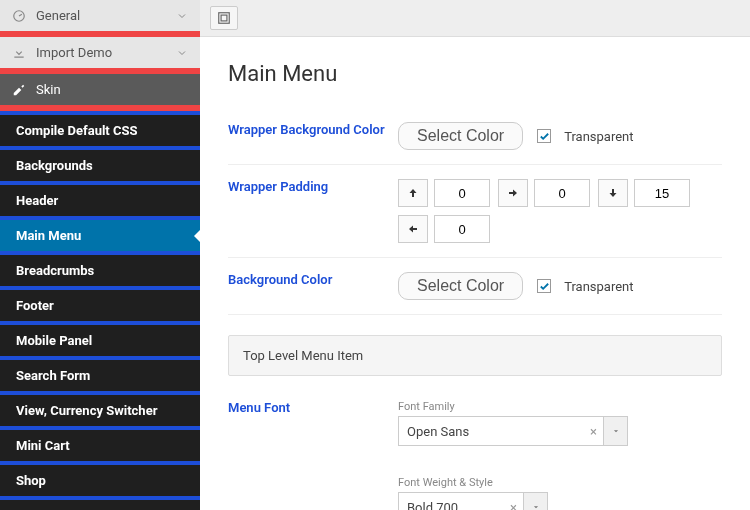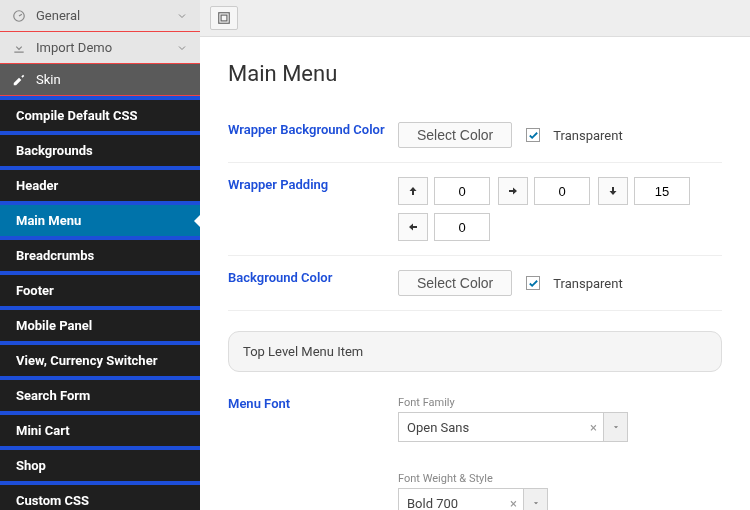--- a/index.html
+++ b/index.html
@@ -1,42 +1,42 @@
 <!DOCTYPE html>
 <html><head>
 <meta charset="utf-8">
 <style>
 * { box-sizing: border-box; margin: 0; padding: 0; }
 body { font-family: -apple-system, "Segoe UI", Roboto, "Helvetica Neue", Arial, sans-serif; font-size: 13px; color: #444; background: #fff; width: 750px; height: 510px; overflow: hidden; }
 .app { display: flex; height: 510px; }
 .sidebar { width: 200px; background: #222; color: #eee; overflow-y: auto; flex-shrink: 0; }
-.side-section { background: #e6e6e6; color: #555; padding: 8px 12px; display: flex; align-items: center; cursor: pointer; border-bottom: 1px solid #ef4444; }
+.side-section { background: #e6e6e6; color: #555; padding: 8px 12px; display: flex; align-items: center; cursor: pointer; border-bottom: 6px solid #ef4444; }
 .side-section .chev { margin-left: auto; color: #888; }
 .side-section .ic { width: 16px; margin-right: 8px; color: #888; display: flex; align-items: center; }
 .side-section.active-parent { background: #5a5a5a; color: #fff; }
 .side-section.active-parent .ic, .side-section.active-parent .chev { color: #fff; }
 .side-item { background: #1f1f1f; color: #fff; padding: 8px 12px 8px 16px; font-weight: 700; font-size: 13px; cursor: pointer; border-top: 4px solid #1d4ed8; position: relative; }
 .side-item.active { background: #0073aa; color: #fff; }
 .side-item.active::after { content: ""; position: absolute; right: 0; top: 50%; margin-top: -6px; border: 6px solid transparent; border-right-color: #fff; }
 .main { flex: 1; background: #fff; display: flex; flex-direction: column; overflow-y: auto; }
 .topbar { background: #eee; border-bottom: 1px solid #ddd; padding: 6px 10px; display: flex; align-items: center; }
 .topbar-btn { width: 28px; height: 24px; border: 1px solid #ccc; background: #f6f6f6; display: flex; align-items: center; justify-content: center; cursor: pointer; border-radius: 2px; }
 .content { padding: 24px 28px; }
 h1.page-title { font-size: 22px; font-weight: 400; color: #333; margin-bottom: 22px; }
 .field-row { display: flex; padding: 14px 0; border-bottom: 1px solid #eee; }
 .field-label { width: 170px; font-weight: 600; color: #1d4ed8; flex-shrink: 0; }
 .field-control { flex: 1; display: flex; align-items: center; gap: 8px; flex-wrap: wrap; }
-.btn-select { border: 1px solid #ccc; background: #fafafa; color: #555; font-size: 14px; padding: 4px 18px; cursor: pointer; min-width: 96px; text-align: center; border-radius: 2px; }
+.btn-select { border: 1px solid #ccc; background: #fafafa; color: #555; font-size: 16px; padding: 4px 18px; cursor: pointer; min-width: 96px; text-align: center; border-radius: 10px; }
 .checkbox-wrap { display: flex; align-items: center; gap: 13px; color: #444; margin-left: 6px; }
 .checkbox { width: 14px; height: 14px; border: 1px solid #999; display: inline-flex; align-items: center; justify-content: center; background: #fff; cursor: pointer; }
 .checkbox.checked { color: #0073aa; }
 .pad-group { display: flex; align-items: center; gap: 6px; }
 .pad-btn { width: 30px; height: 28px; border: 1px solid #ccc; background: #fafafa; display: flex; align-items: center; justify-content: center; color: #333; cursor: pointer; }
 .pad-input { width: 56px; height: 28px; border: 1px solid #ccc; text-align: center; font-size: 13px; }
-.section-heading { background: #f5f5f5; border: 1px solid #ddd; padding: 12px 14px; color: #444; margin-top: 20px; margin-bottom: 10px; border-radius: 11px; }
+.section-heading { background: #f5f5f5; border: 1px solid #ddd; padding: 12px 14px; color: #444; margin-top: 20px; margin-bottom: 10px; border-radius: 2px; }
 .font-grid { display: flex; gap: 30px; flex-wrap: wrap; }
 .font-col { display: flex; flex-direction: column; }
 .font-col .flabel { font-size: 11px; color: #888; margin-bottom: 3px; }
 .select-like { display: flex; height: 30px; }
 .select-like .sval { border: 1px solid #ccc; padding: 12px 8px; display: flex; align-items: center; position: relative; color: #444; background: #fff; }
 .select-like .clear { position: absolute; right: 6px; color: #999; font-size: 13px; cursor: pointer; }
 .select-like .arrow { width: 24px; border: 1px solid #ccc; border-left: none; background: #f0f0f0; display: flex; align-items: center; justify-content: center; cursor: pointer; color: #777; }
 svg { display: block; }
 </style>
 </head>
@@ -80,22 +80,22 @@
       <span>Skin</span>
     </div>
 
     <div class="side-item"><span>Compile Default CSS</span></div>
     <div class="side-item"><span>Backgrounds</span></div>
     <div class="side-item"><span>Header</span></div>
     <div class="side-item active"><span>Main Menu</span></div>
     <div class="side-item"><span>Breadcrumbs</span></div>
     <div class="side-item"><span>Footer</span></div>
     <div class="side-item"><span>Mobile Panel</span></div>
+    <div class="side-item"><span>Search Form</span></div>
     <div class="side-item"><span>View, Currency Switcher</span></div>
-    <div class="side-item"><span>Search Form</span></div>
     <div class="side-item"><span>Mini Cart</span></div>
     <div class="side-item"><span>Shop</span></div>
     <div class="side-item"><span>Custom CSS</span></div>
 
   </div>
 
   <div class="main">
     <div class="topbar">
       <div class="topbar-btn">
         <span>

